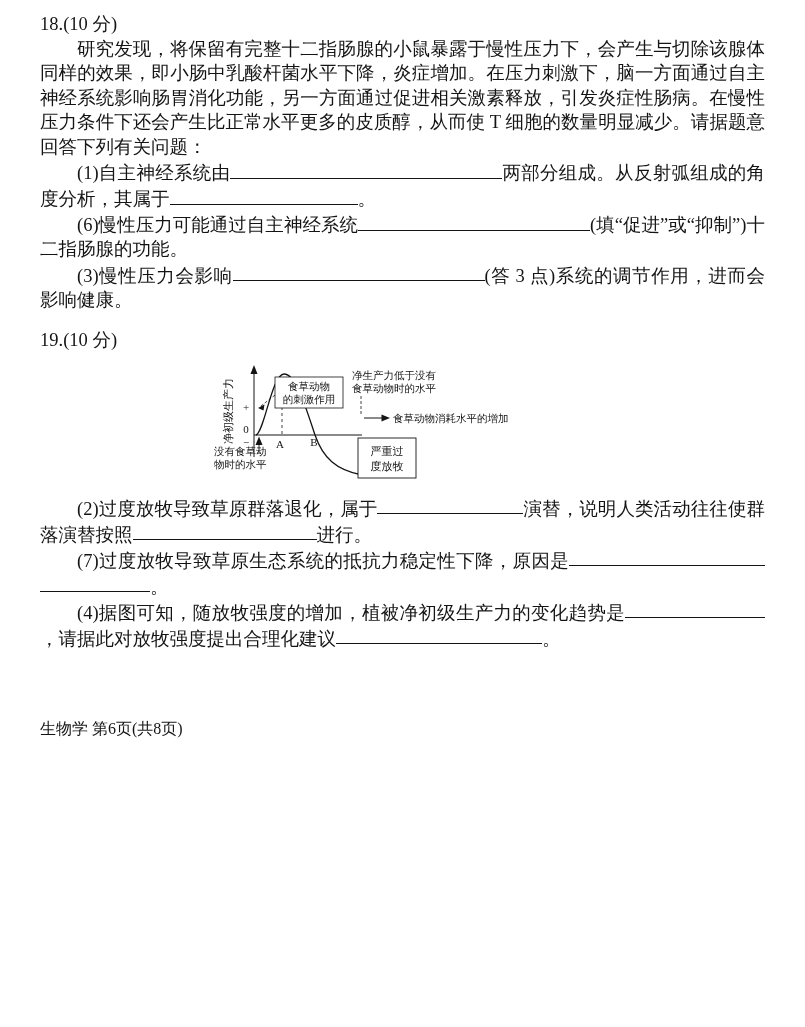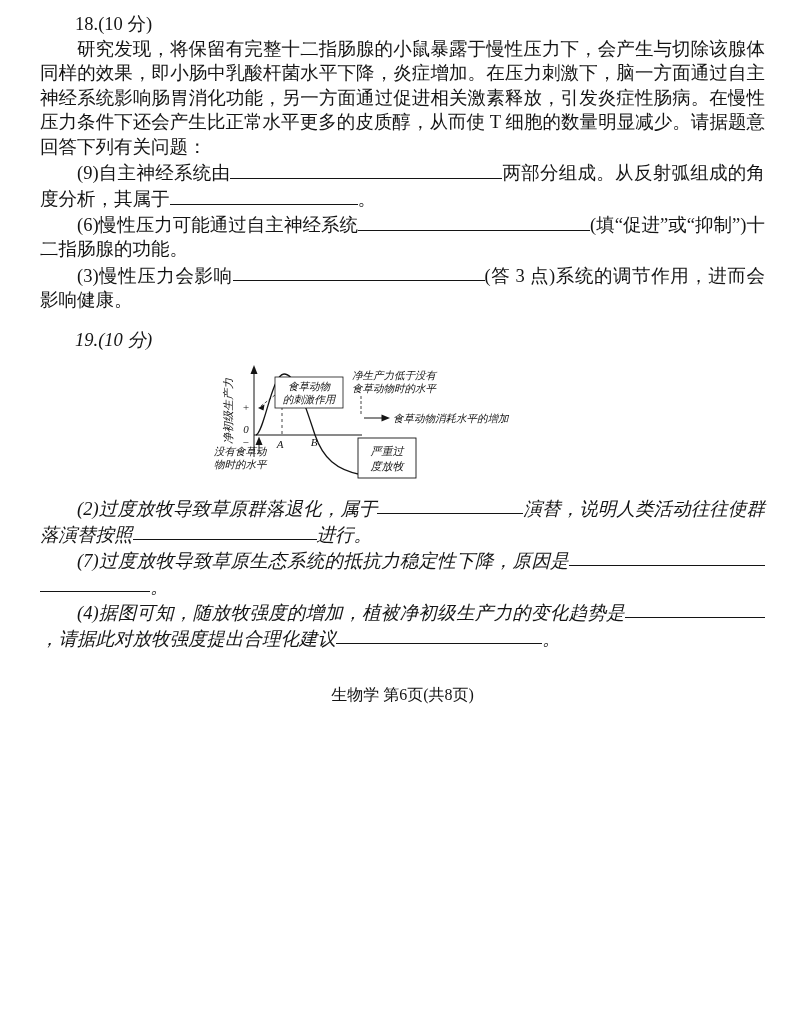--- a/index.html
+++ b/index.html
@@ -3,48 +3,48 @@
 <meta charset="utf-8">
 <style>
   html,body{margin:0;padding:0;background:#ffffff;}
   body{
     width:805px;height:1027px;box-sizing:border-box;overflow:hidden;
     font-family:"Liberation Serif","DejaVu Serif",serif;
     color:#141414;font-size:18.5px;
   }
   .content{padding:12px 40px 0 40px;}
   p{margin:0;line-height:24.5px;text-align:justify;}
-  .qnum{text-indent:0;margin-left:35px;}
+  .qnum{text-indent:0;}
   .para{text-indent:2em;}
   .blank{
     display:inline-block;height:1em;border-bottom:1px solid #141414;
     vertical-align:baseline;
   }
-  .q19{margin-top:16px;font-style:italic;}
+  .q19{margin-top:16px;}
   .diagram-wrap{margin:12px 0 10px 172px;}
   svg{display:block;}
   svg text{font-family:"Liberation Serif","DejaVu Serif",serif;fill:#141414;}
   .footer{
-    text-align:center;margin-top:32px;font-size:16px;line-height:24px;
+    text-align:left;margin-top:66px;font-size:16px;line-height:24px;
   }
 </style>
 </head>
 <body>
 
 <div class="content">
 
   <section>
     <p class="qnum">
       <span>18.(10 分)</span>
     </p>
     <p class="para">
       <span>研究发现，将保留有完整十二指肠腺的小鼠暴露于慢性压力下，会产生与切除该腺体同样的效果，即小肠中乳酸杆菌水平下降，炎症增加。在压力刺激下，脑一方面通过自主神经系统影响肠胃消化功能，另一方面通过促进相关激素释放，引发炎症性肠病。在慢性压力条件下还会产生比正常水平更多的皮质醇，从而使 T 细胞的数量明显减少。请据题意回答下列有关问题：</span>
     </p>
 
-    <p class="para"><span>(9)自主神经系统由</span><span class="blank" style="width:272px"></span><span>两部分组成。从反射弧组成的角度分析，其属于</span><span class="blank" style="width:188px"></span><span>。</span></p>
+    <p class="para"><span>(1)自主神经系统由</span><span class="blank" style="width:272px"></span><span>两部分组成。从反射弧组成的角度分析，其属于</span><span class="blank" style="width:188px"></span><span>。</span></p>
 
     <p class="para"><span>(6)慢性压力可能通过自主神经系统</span><span class="blank" style="width:232px"></span><span>(填“促进”或“抑制”)十二指肠腺的功能。</span></p>
 
     <p class="para"><span>(3)慢性压力会影响</span><span class="blank" style="width:252px"></span><span>(答 3 点)系统的调节作用，进而会影响健康。</span></p>
 
   </section>
 
   <section class="q19">
     <p class="qnum">
       <span>19.(10 分)</span>

